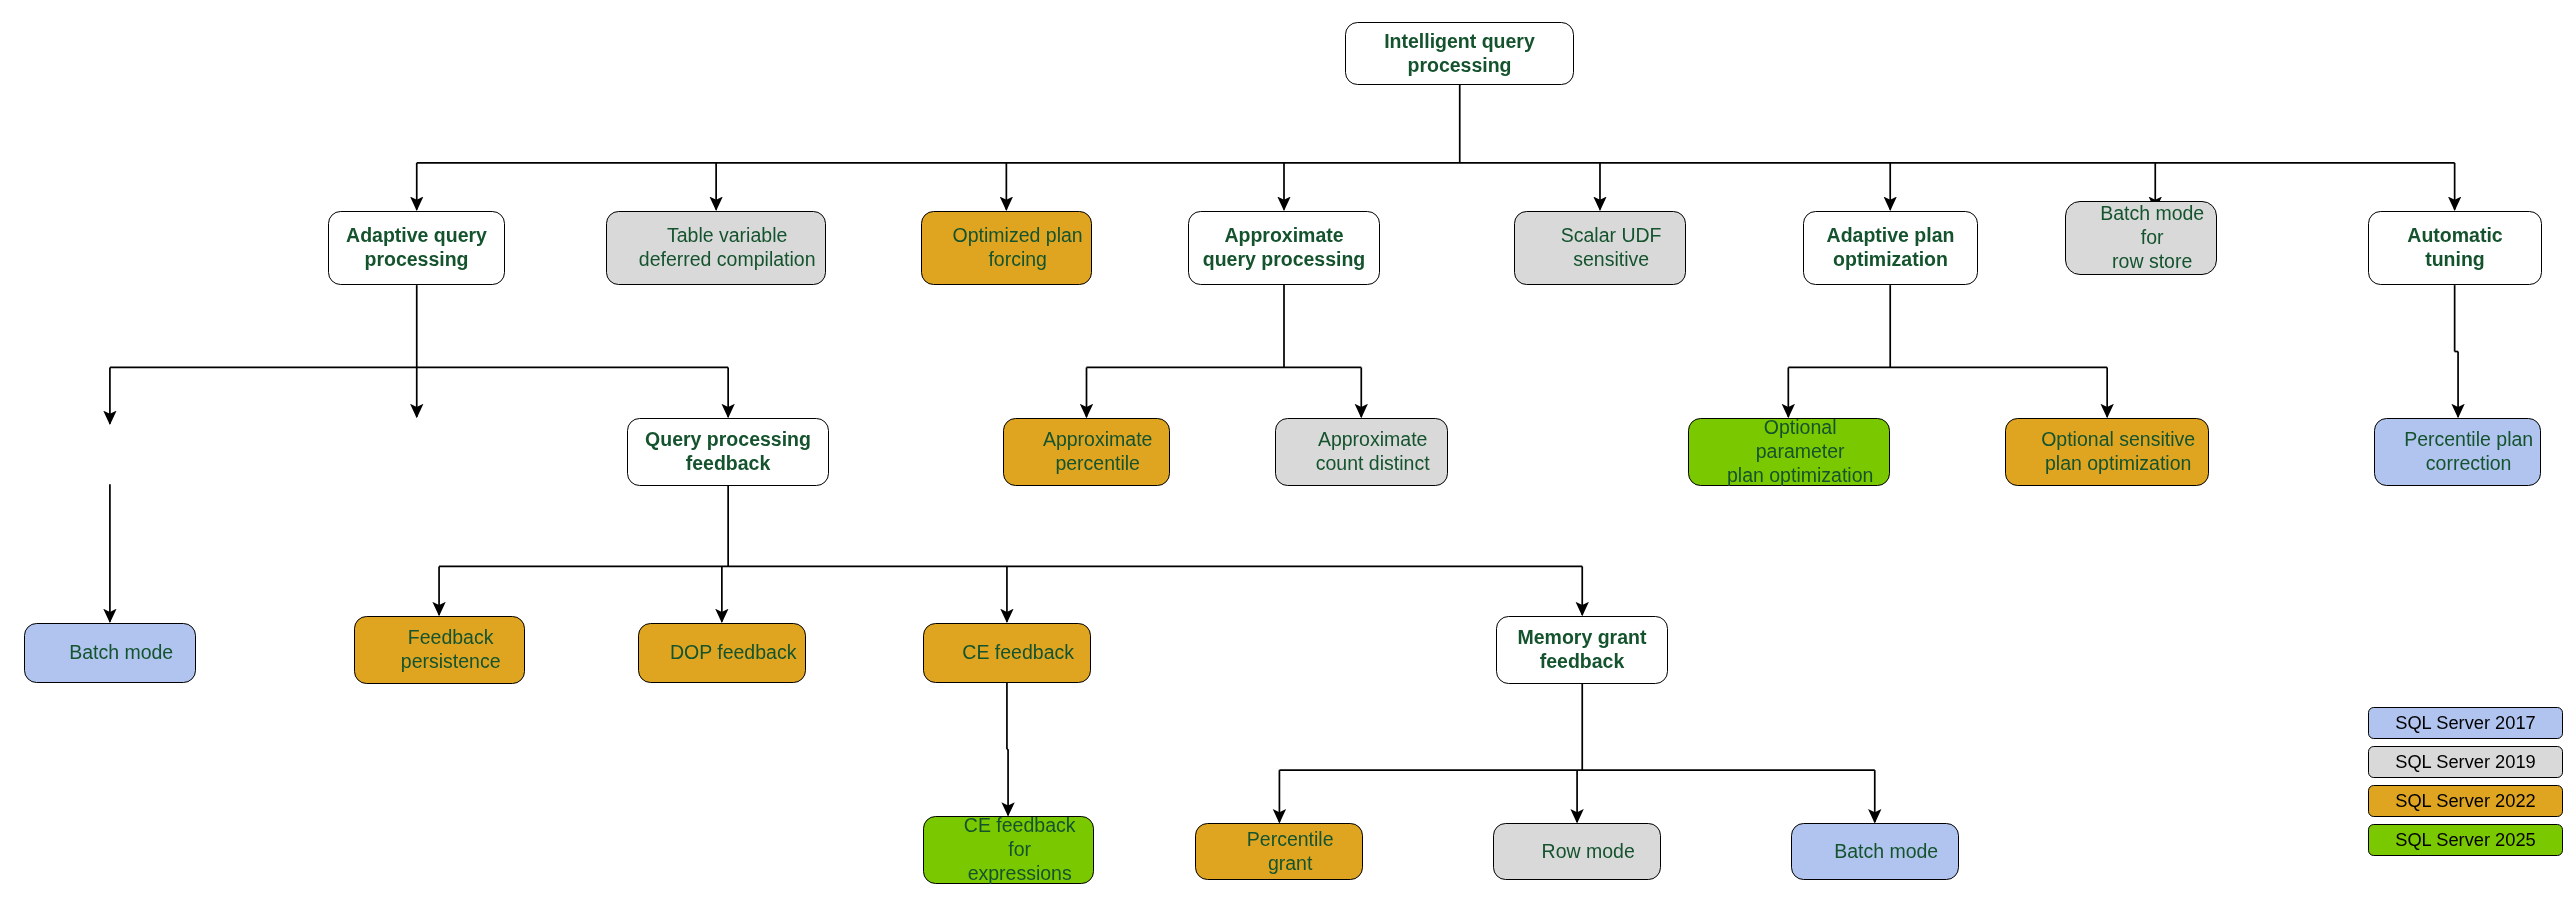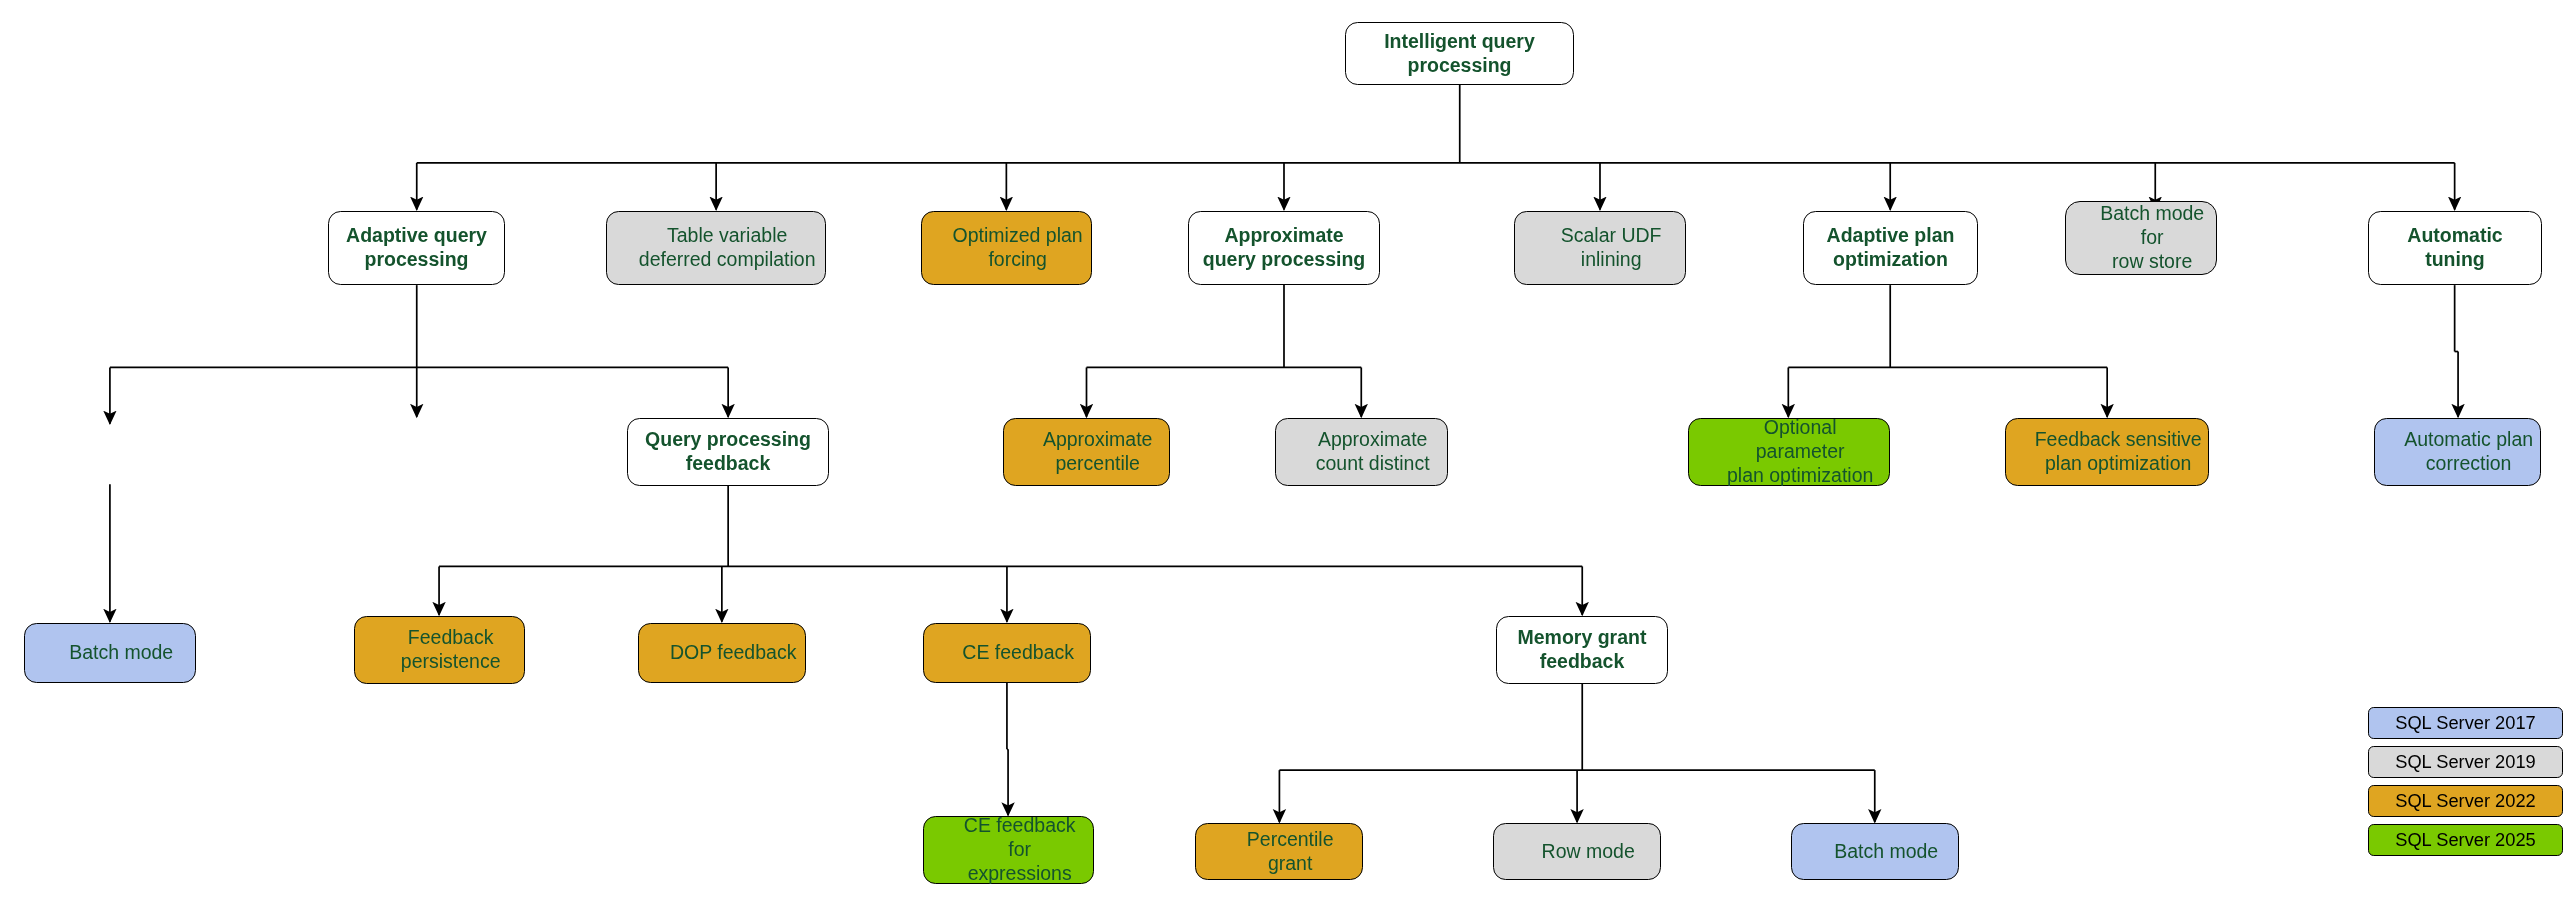--- a/index.html
+++ b/index.html
@@ -149,21 +149,21 @@
       <div class="node fill-gold w-normal" style="left: 921px; top: 211px; width: 171px; height: 74px;">
         <span class="lbl">Optimized plan
 forcing</span>
       </div>
       <div class="node fill-white w-bold" style="left: 1188px; top: 211px; width: 192px; height: 74px;">
         <span class="lbl">Approximate
 query processing</span>
       </div>
       <div class="node fill-gray w-normal" style="left: 1514px; top: 211px; width: 172px; height: 74px;">
         <span class="lbl">Scalar UDF
-inlining</span>
+sensitive</span>
       </div>
       <div class="node fill-white w-bold" style="left: 1803px; top: 211px; width: 175px; height: 74px;">
         <span class="lbl">Adaptive plan
 optimization</span>
       </div>
       <div class="node fill-gray w-normal" style="left: 2065px; top: 201px; width: 152px; height: 74px; border-radius: 15px;">
         <span class="lbl">Batch mode for
 row store</span>
       </div>
       <div class="node fill-white w-bold" style="left: 2368px; top: 211px; width: 174px; height: 74px;">
@@ -180,25 +180,25 @@
       </div>
       <div class="node fill-gray w-normal" style="left: 1275px; top: 418px; width: 173px; height: 68px;">
         <span class="lbl">Approximate
 count distinct</span>
       </div>
       <div class="node fill-green w-normal" style="left: 1688px; top: 418px; width: 202px; height: 68px;">
         <span class="lbl">Optional parameter
 plan optimization</span>
       </div>
       <div class="node fill-gold w-normal" style="left: 2005px; top: 418px; width: 204px; height: 68px;">
-        <span class="lbl">Feedback sensitive
+        <span class="lbl">Optional sensitive
 plan optimization</span>
       </div>
       <div class="node fill-blue w-normal" style="left: 2374px; top: 418px; width: 167px; height: 68px;">
-        <span class="lbl">Automatic plan
+        <span class="lbl">Percentile plan
 correction</span>
       </div>
       <div class="node fill-blue w-normal" style="left: 24px; top: 623px; width: 172px; height: 60px;">
         <span class="lbl">Batch mode</span>
       </div>
       <div class="node fill-gold w-normal" style="left: 354px; top: 616px; width: 171px; height: 68px;">
         <span class="lbl">Feedback
 persistence</span>
       </div>
       <div class="node fill-gold w-normal" style="left: 638px; top: 623px; width: 168px; height: 60px;">

